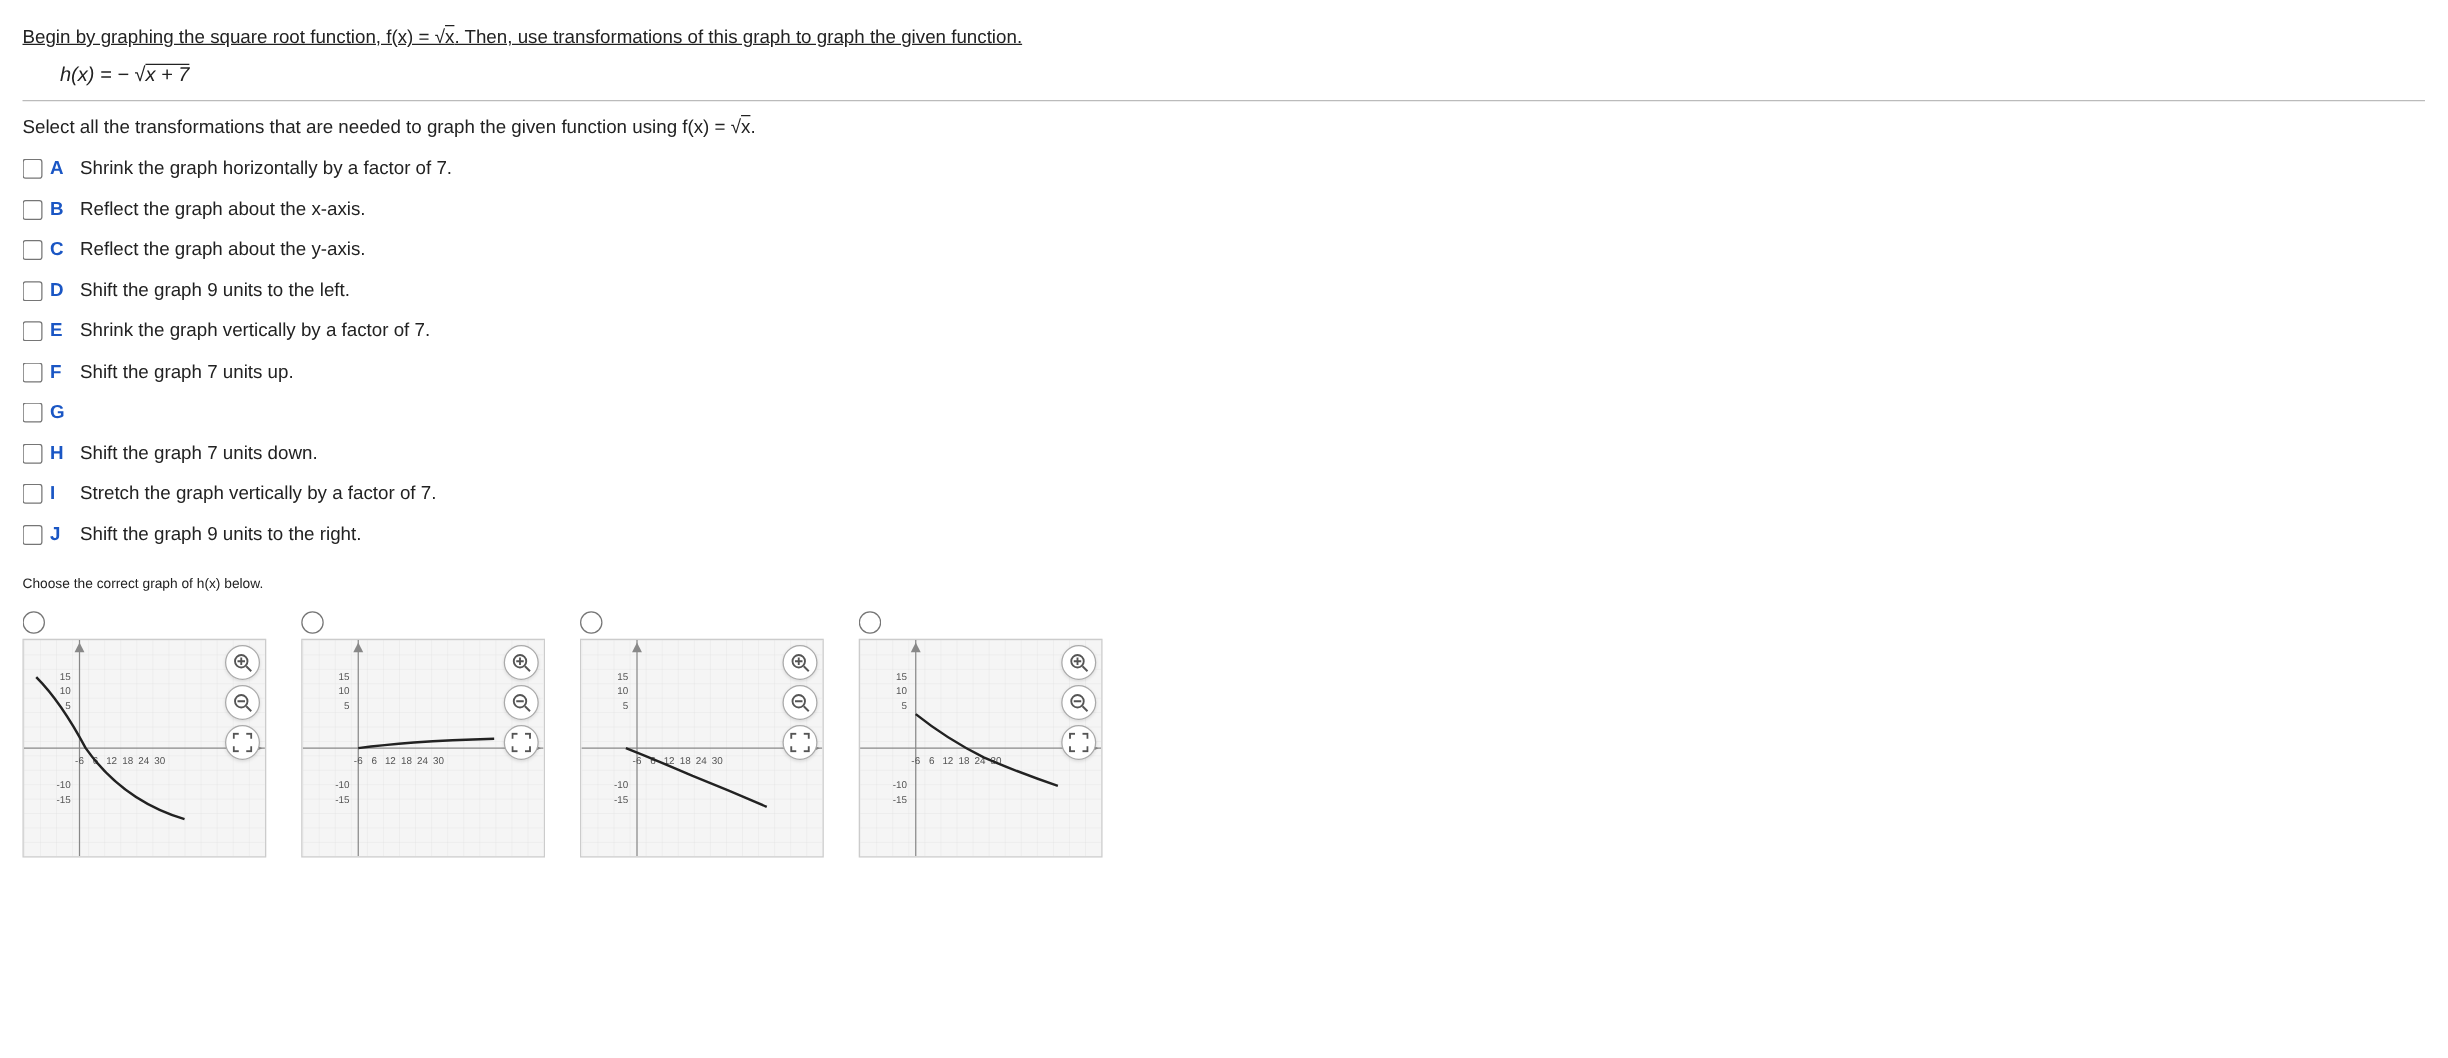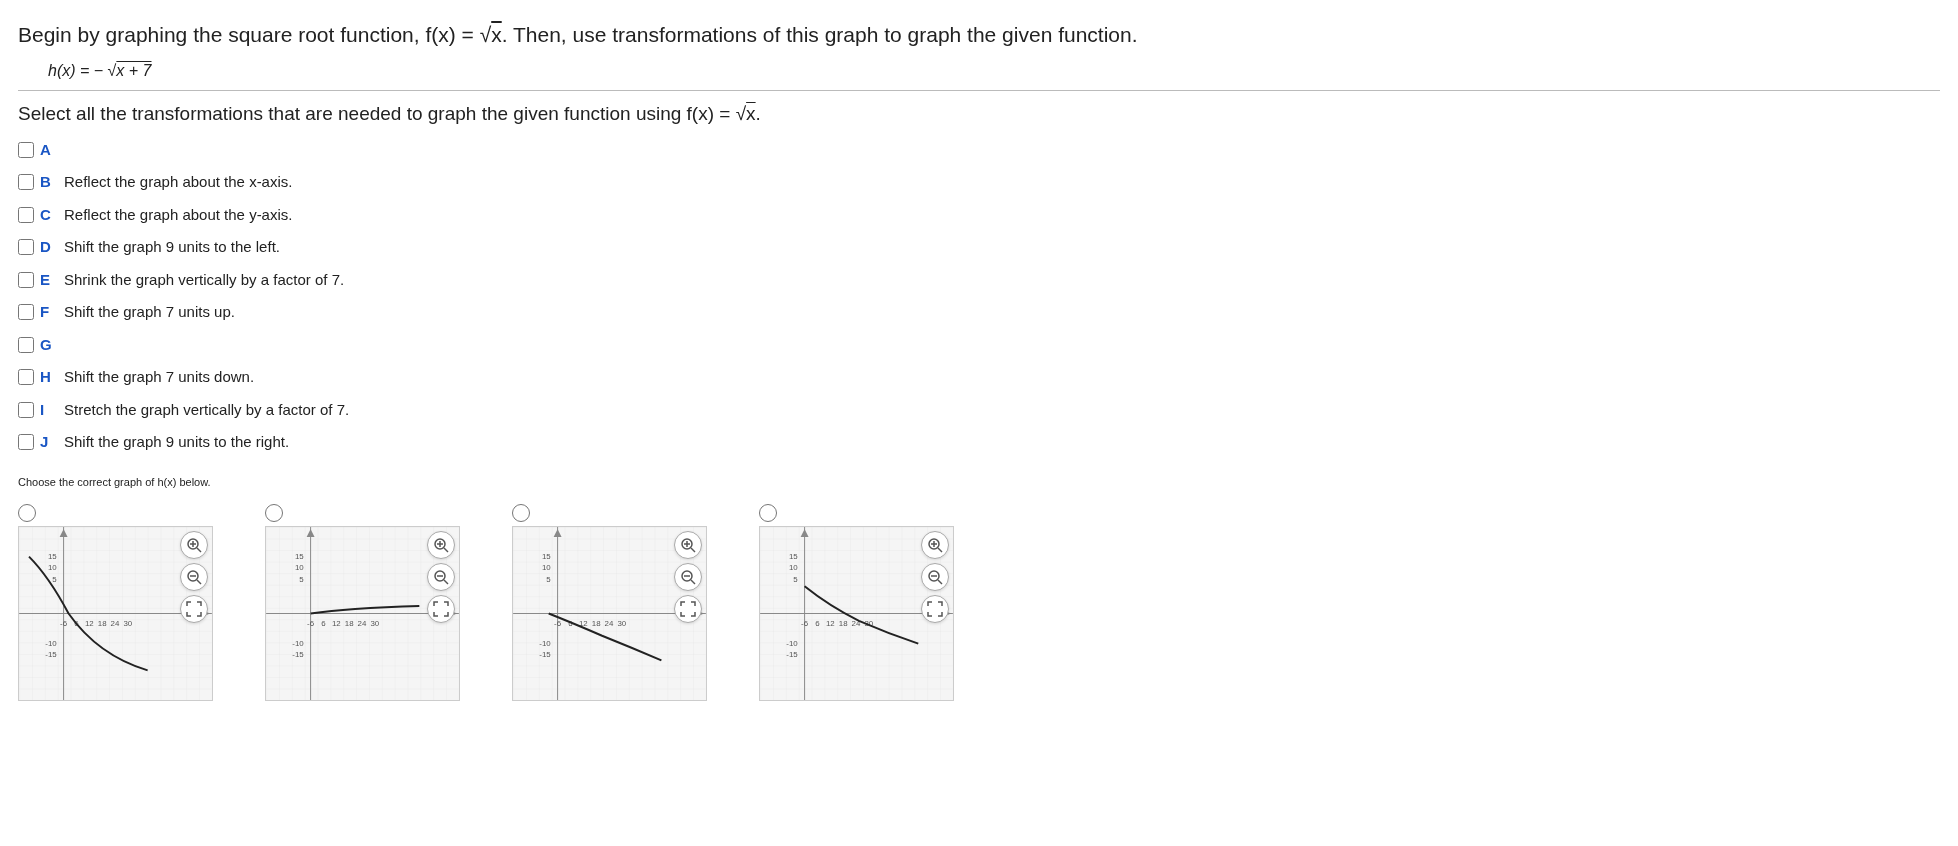--- a/index.html
+++ b/index.html
@@ -5,36 +5,37 @@
     * { box-sizing: border-box; margin: 0; padding: 0; }
     body {
       font-family: Arial, sans-serif;
       font-size: 15px;
       color: #222;
       background: #fff;
       padding: 18px 18px 30px 18px;
       max-width: 1958px;
     }
     .intro-text {
-      font-size: 21px;
+      font-size: 15px;
       margin-bottom: 10px;
       line-height: 1.6;
+      text-decoration: underline;
     }
     .function-display {
       font-size: 16px;
       margin: 8px 0 8px 30px;
       font-style: italic;
     }
     .divider {
       border: none;
       border-top: 1px solid #bbb;
       margin: 10px 0 12px 0;
     }
     .select-instruction {
-      font-size: 19px;
+      font-size: 15px;
       margin-bottom: 14px;
     }
     .options-list {
       list-style: none;
       margin-bottom: 22px;
     }
     .options-list li {
       display: flex;
       align-items: center;
       margin-bottom: 10px;
@@ -59,21 +60,21 @@
       margin-right: 6px;
       min-width: 18px;
     }
     .choose-text {
       font-size: 11px;
       margin-bottom: 16px;
     }
     .graphs-row {
       display: flex;
       flex-direction: row;
-      gap: 52px;
+      gap: 28px;
       align-items: flex-start;
       flex-wrap: wrap;
     }
     .graph-option {
       display: flex;
       flex-direction: column;
       align-items: flex-start;
     }
     .graph-radio-row {
       display: flex;
@@ -141,20 +142,21 @@
 <p class="select-instruction">
   Select all the transformations that are needed to graph the given function using f(x) = √<span class="math-overline">x</span>.
 </p>
 
 <ul class="options-list">
   <li>
     <span class="checkbox-wrap">
         <input type="checkbox" style="">
       </span>
     <span class="option-letter">A</span>
+      <span>Shrink the graph horizontally by a factor of 7.</span>
   </li>
   <li>
     <span class="checkbox-wrap">
         <input type="checkbox" style="">
       </span>
     <span class="option-letter">B</span>
       <span>Reflect the graph about the x-axis.</span>
   </li>
   <li>
     <span class="checkbox-wrap">

